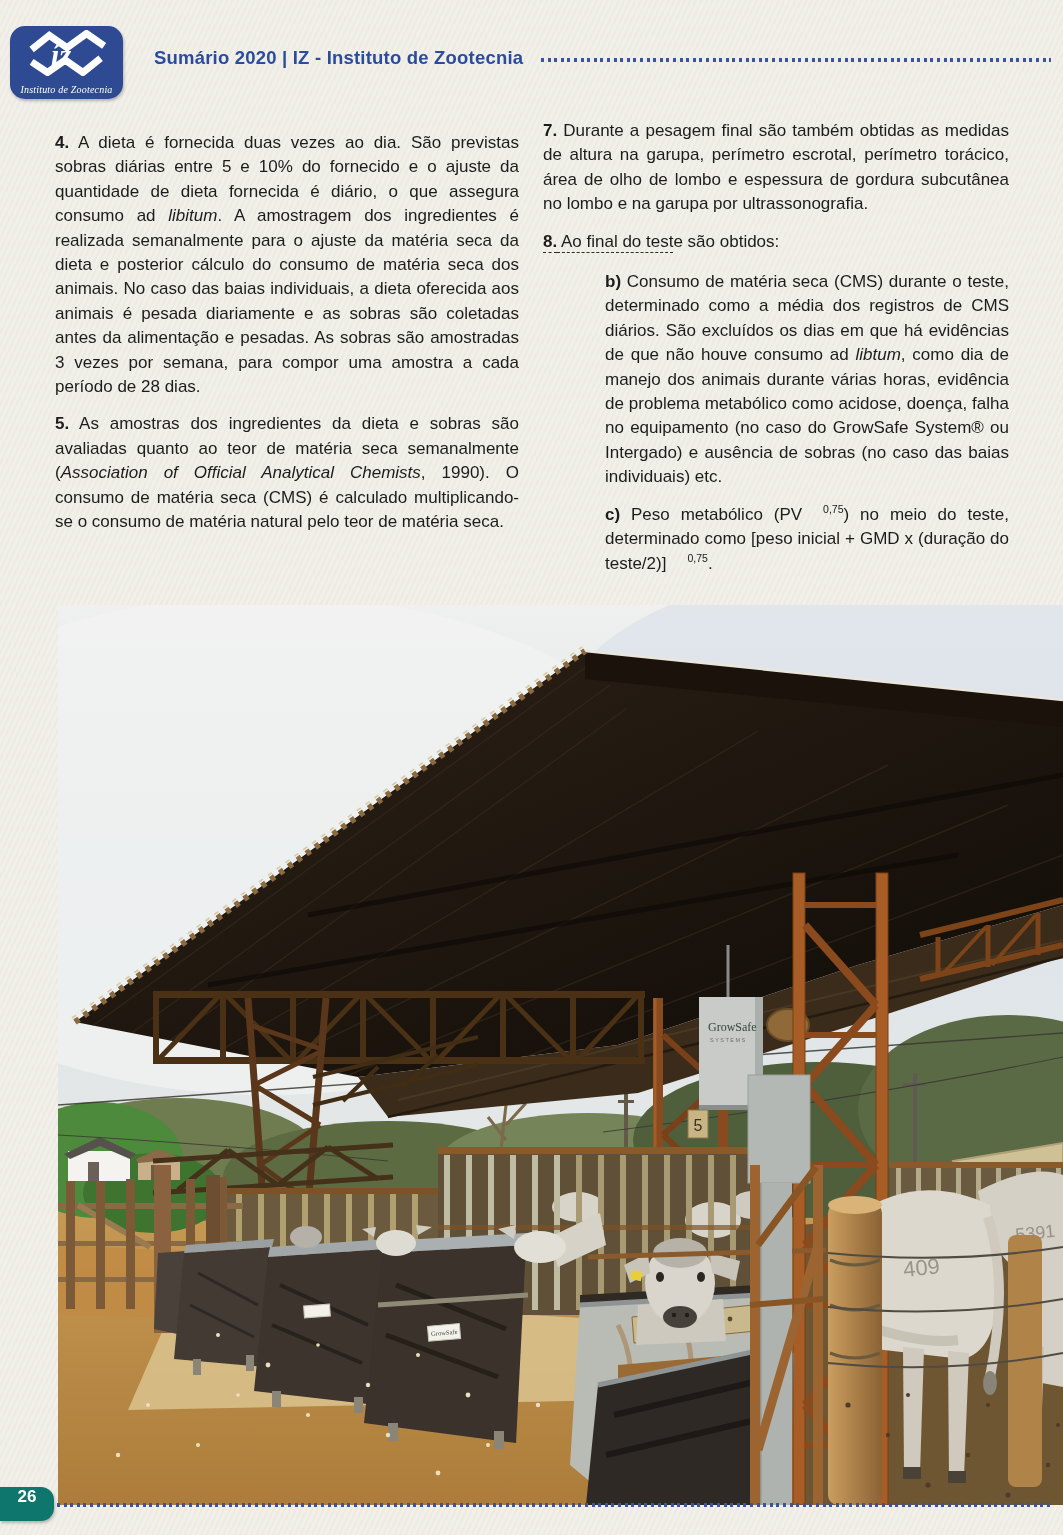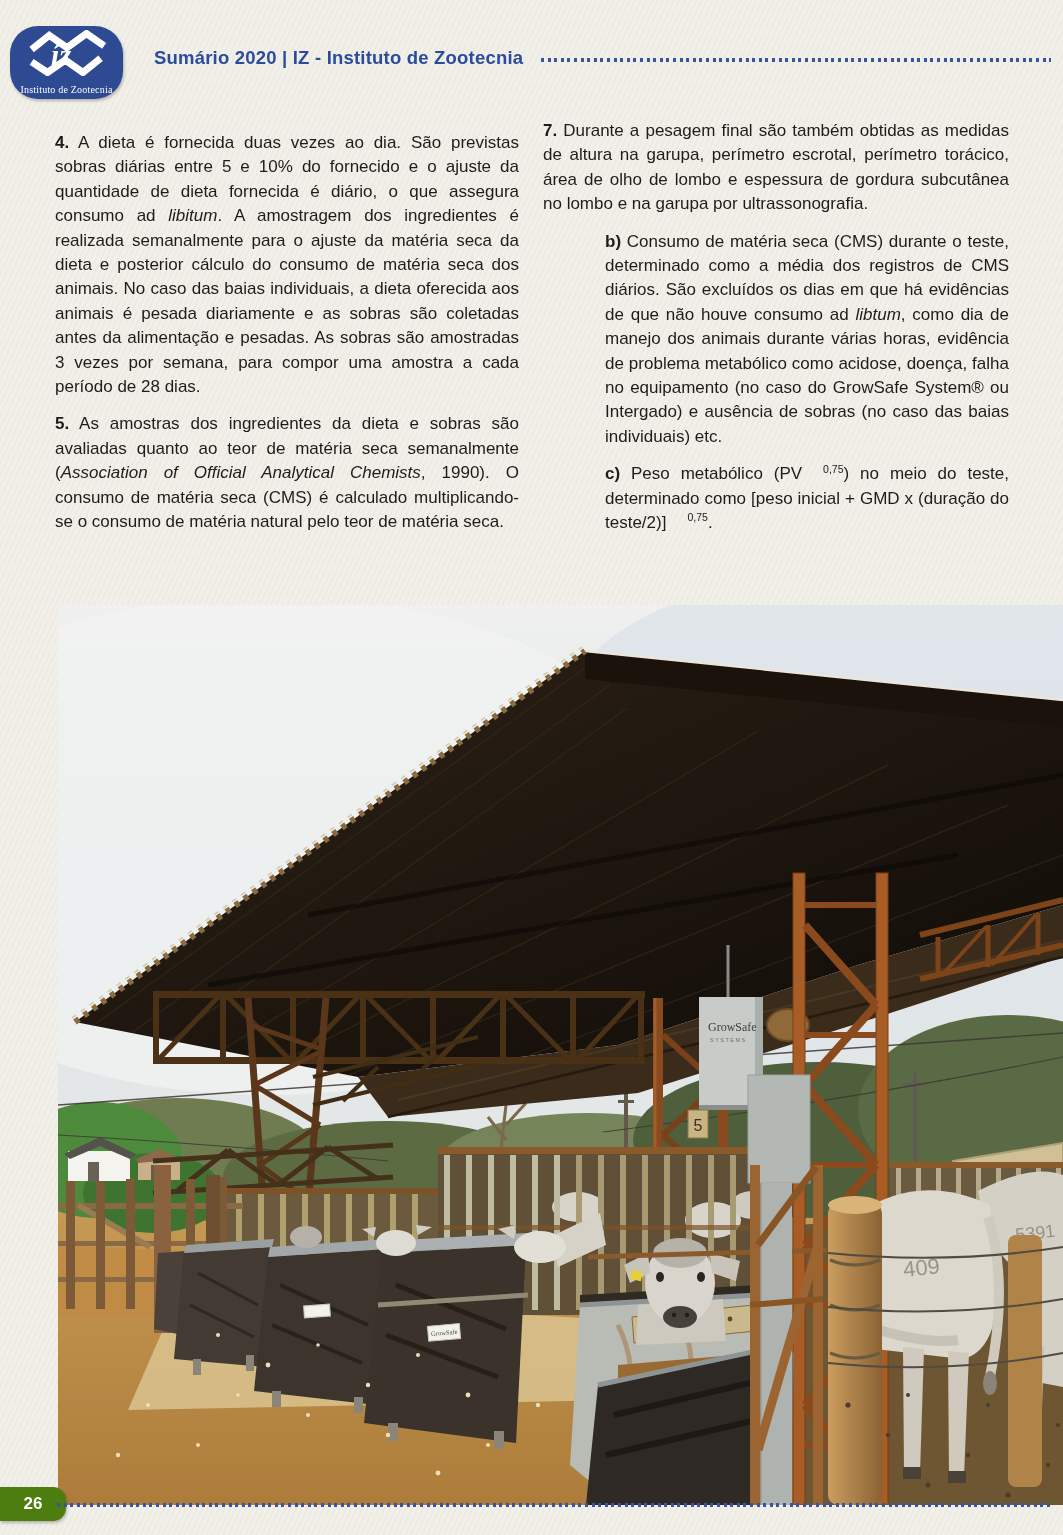--- a/index.html
+++ b/index.html
@@ -9,27 +9,27 @@
     font-family:"Liberation Sans", sans-serif;
     color:#1c1c1c;
   }
   body::before{
     content:"";position:absolute;inset:0;pointer-events:none;
     background:repeating-linear-gradient(115deg, rgba(120,110,90,.035) 0 2px, rgba(255,255,255,.03) 2px 5px);
   }
   
   .logo{
     position:absolute;left:10px;top:26px;width:113px;height:73px;
-    background:#2d4a93;border-radius:28px;
+    background:#2d4a93;border-radius:15px;
     display:flex;flex-direction:column;align-items:center;justify-content:center;
     box-shadow:1px 2px 3px rgba(0,0,0,.25);
   }
   .logo .org{
     font-family:"Liberation Serif", serif;color:#ffffff;font-size:10px;
-    margin-top:8px;white-space:nowrap;letter-spacing:.2px;
+    margin-top:8px;white-space:nowrap;letter-spacing:.2px;font-style:italic;
   }
   .page-title{
     position:absolute;left:148px;top:47px;font-size:18.5px;font-weight:bold;
     color:#2b4c9c;letter-spacing:.2px;white-space:nowrap;margin-left:6px;
   }
   .dotline{
     position:absolute;height:4px;
     background:repeating-linear-gradient(90deg,#3a55a0 0 3px, transparent 3px 6.6px);
   }
   #dot-header{left:541px;top:58px;width:510px;}
@@ -40,23 +40,23 @@
   #col-right{left:543px;width:466px;}
   .col p{margin:0 0 13px 0;}
   .item{margin:0 18px 13px 62px;width:404px;text-align:justify;}
   .du{border-bottom:1.6px dashed #2b2b2b;padding-bottom:1px;}
   sup{font-size:.62em;line-height:0;padding-left:21px;}
   
   .photo{position:absolute;left:58px;top:605px;width:1005px;height:900px;}
   .photo svg{display:block;}
   
   .page-badge{
-    position:absolute;left:0;top:1487px;width:66px;height:34px;
-    background:#4d7c0f;border-radius:0 13px 13px 0;
-    display:flex;align-items:center;justify-content:center;
+    position:absolute;left:0;top:1487px;width:54px;height:34px;
+    background:#0f766e;border-radius:0 13px 13px 0;
+    display:flex;justify-content:center;
     color:#fff;font-weight:bold;font-size:17px;
     box-shadow:1px 2px 3px rgba(0,0,0,.25);
   }
 </style>
 </head>
 <body>
 
 <div class="logo">
   <svg width="92" height="46" viewBox="0 0 104 52">
     <path d="M12 22 L32 6 L52 20 L74 4 L94 18" stroke="#ffffff" stroke-width="8" fill="none"></path>
@@ -67,20 +67,21 @@
 </div>
 <div class="page-title">Sumário 2020 | IZ - Instituto de Zootecnia</div>
 <div class="dotline" id="dot-header"></div>
 
 <div class="col" id="col-left">
   <p><span style="font-weight: bold;">4.</span><span> A dieta é fornecida duas vezes ao dia. São previstas sobras diárias entre 5 e 10% do fornecido e o ajuste da quantidade de dieta fornecida é diário, o que assegura consumo ad </span><span style="font-style: italic;">libitum</span><span>. A amostragem dos ingredientes é realizada semanalmente para o ajuste da matéria seca da dieta e posterior cálculo do consumo de matéria seca dos animais. No caso das baias individuais, a dieta oferecida aos animais é pesada diariamente e as sobras são coletadas antes da alimentação e pesadas. As sobras são amostradas 3 vezes por semana, para compor uma amostra a cada período de 28 dias.</span></p>
   <p><span style="font-weight: bold;">5.</span><span> As amostras dos ingredientes da dieta e sobras são avaliadas quanto ao teor de matéria seca semanalmente (</span><span style="font-style: italic;">Association of Official Analytical Chemists</span><span>, 1990). O consumo de matéria seca (CMS) é calculado multiplicando-se o consumo de matéria natural pelo teor de matéria seca.</span></p>
 </div>
 <div class="col" id="col-right">
   <p><span style="font-weight: bold;">7.</span><span> Durante a pesagem final são também obtidas as medidas de altura na garupa, perímetro escrotal, perímetro torácico, área de olho de lombo e espessura de gordura subcutânea no lombo e na garupa por ultrassonografia.</span></p>
+  <p style="margin-bottom:16px"><span class="du" style="font-weight: bold;">8.</span><span class="du"> Ao final do test</span><span>e são obtidos:</span></p>
   <div class="item"><span style="font-weight: bold;">b)</span><span> Consumo de matéria seca (CMS) durante o teste, determinado como a média dos registros de CMS diários. São excluídos os dias em que há evidências de que não houve consumo ad </span><span style="font-style: italic;">libtum</span><span>, como dia de manejo dos animais durante várias horas, evidência de problema metabólico como acidose, doença, falha no equipamento (no caso do GrowSafe System® ou Intergado) e ausência de sobras (no caso das baias individuais) etc.</span></div>
   <div class="item"><span style="font-weight: bold;">c)</span><span> Peso metabólico (PV</span><sup>0,75</sup><span>) no meio do teste, determinado como [peso inicial + GMD x (duração do teste/2)]</span><sup>0,75</sup><span>.</span></div>
 </div>
 
 <div class="photo">
 <svg width="1005" height="900" viewBox="0 0 1005 900">
   <defs>
     <linearGradient id="skyG" x1="0" y1="0" x2="0" y2="1">
       <stop offset="0" stop-color="#eff0ef"></stop>
       <stop offset=".45" stop-color="#dde4ea"></stop>

